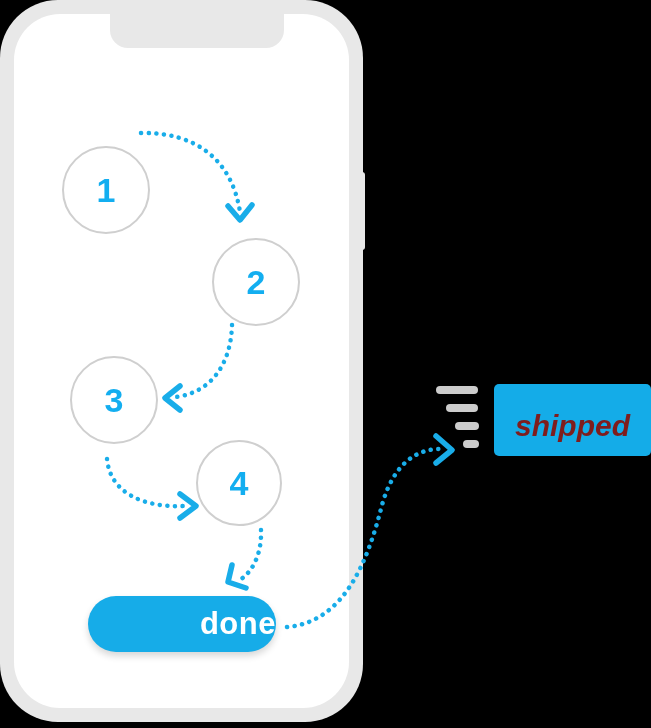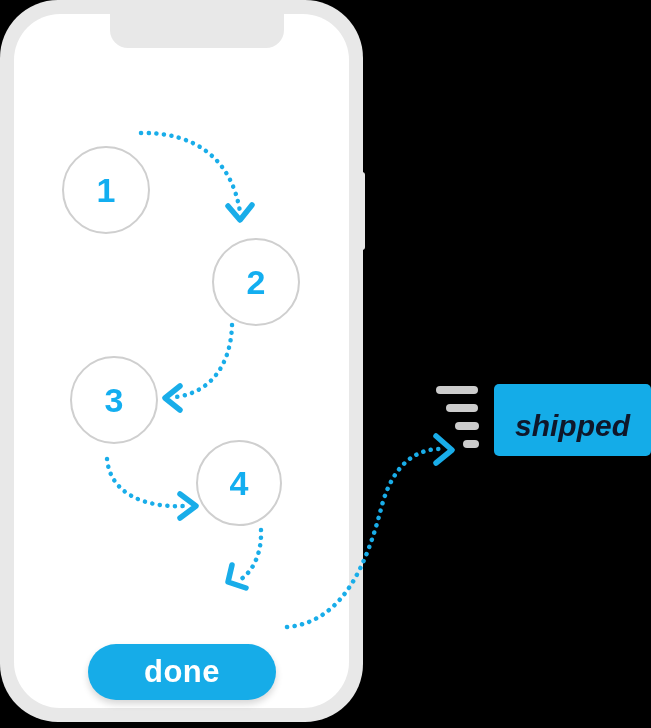--- a/index.html
+++ b/index.html
@@ -87,24 +87,23 @@
   .done-button {
     position: absolute;
     left: 88px;
     top: 596px;
     width: 188px;
     height: 56px;
     background: #16ace8;
     border-radius: 28px;
     display: flex;
     align-items: center;
-    justify-content: center;
+    justify-content: flex-end;
     box-shadow: 0 4px 7px rgba(0,0,0,0.16);
     cursor: pointer;
-    margin-top: 48px;
   }
   .done-button > span {
     color: #ffffff;
     font-size: 31px;
     font-weight: bold;
     letter-spacing: 0.5px;
     font-family: "Liberation Sans", sans-serif;
   }
 
   
@@ -115,21 +114,21 @@
     width: 157px;
     height: 72px;
     background: #14ace8;
     border-radius: 5px;
     display: flex;
     align-items: center;
     justify-content: center;
     cursor: pointer;
   }
   .shipped-badge > span {
-    color: #0f172a;
+    color: #7f1d1d;
     font-size: 30px;
     font-weight: bold;
     font-style: italic;
     font-family: "Liberation Sans", sans-serif;
     margin-top: 12px;
   }
 
   
   .speed-lines {
     position: absolute;

